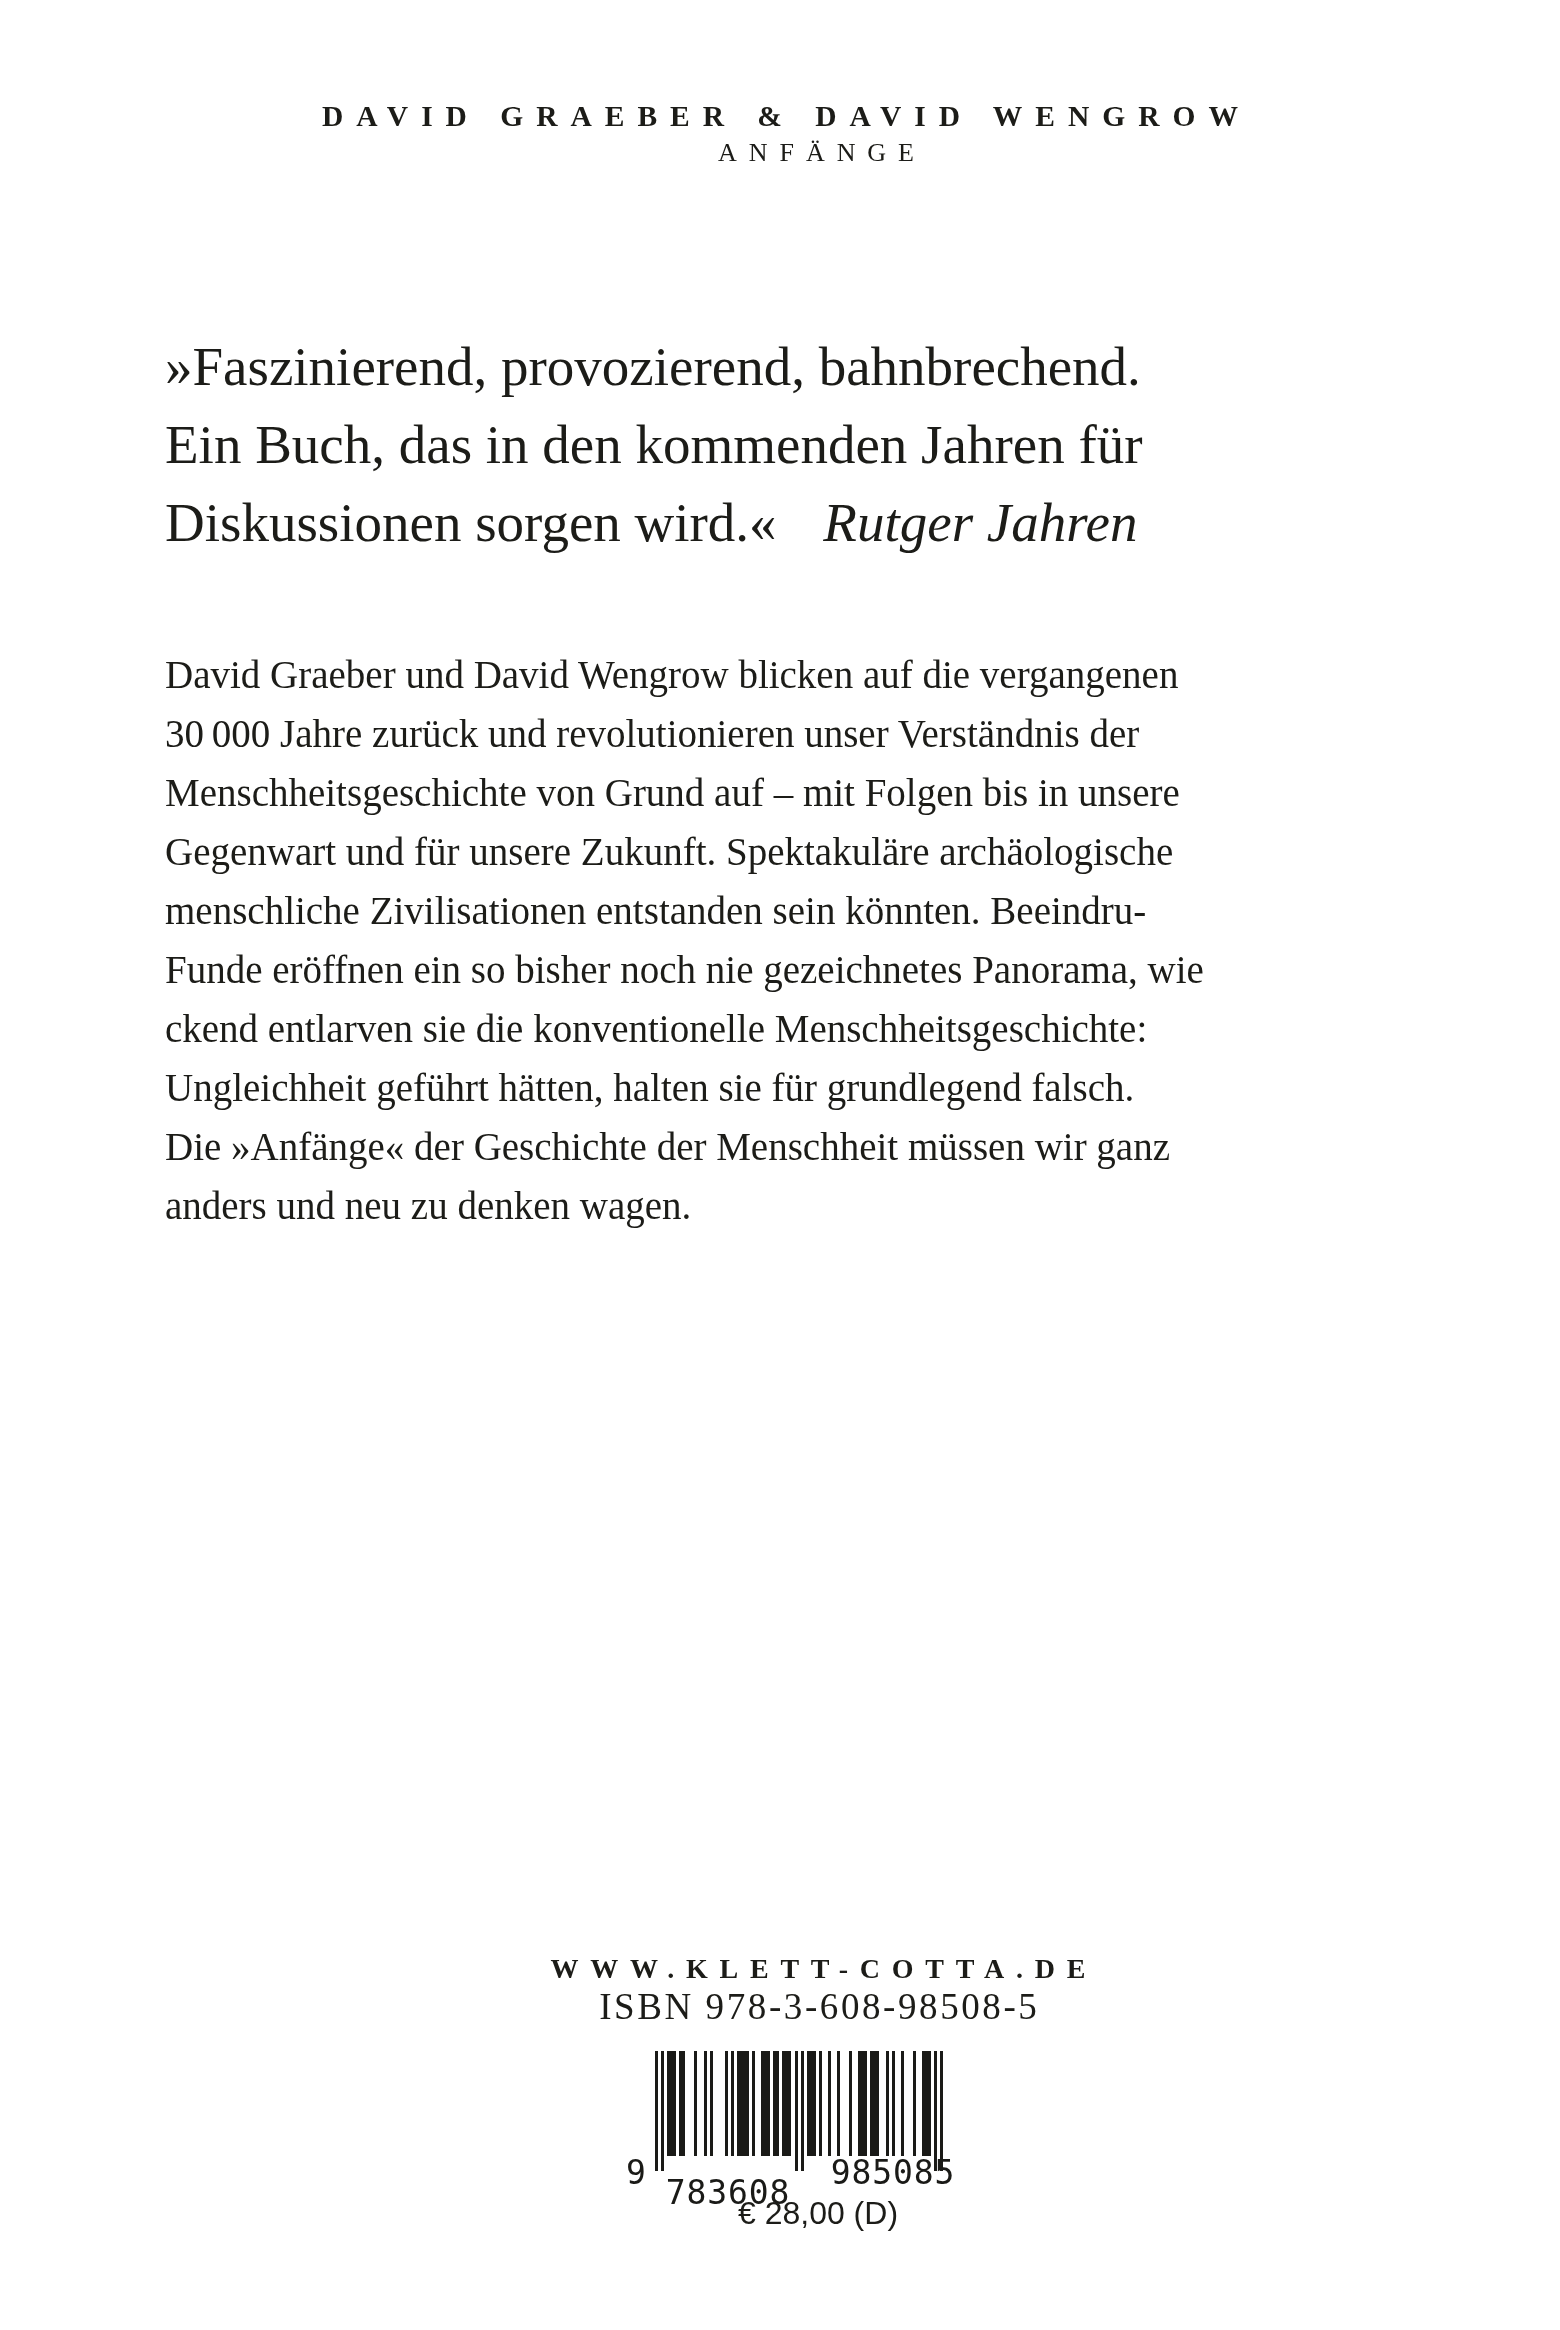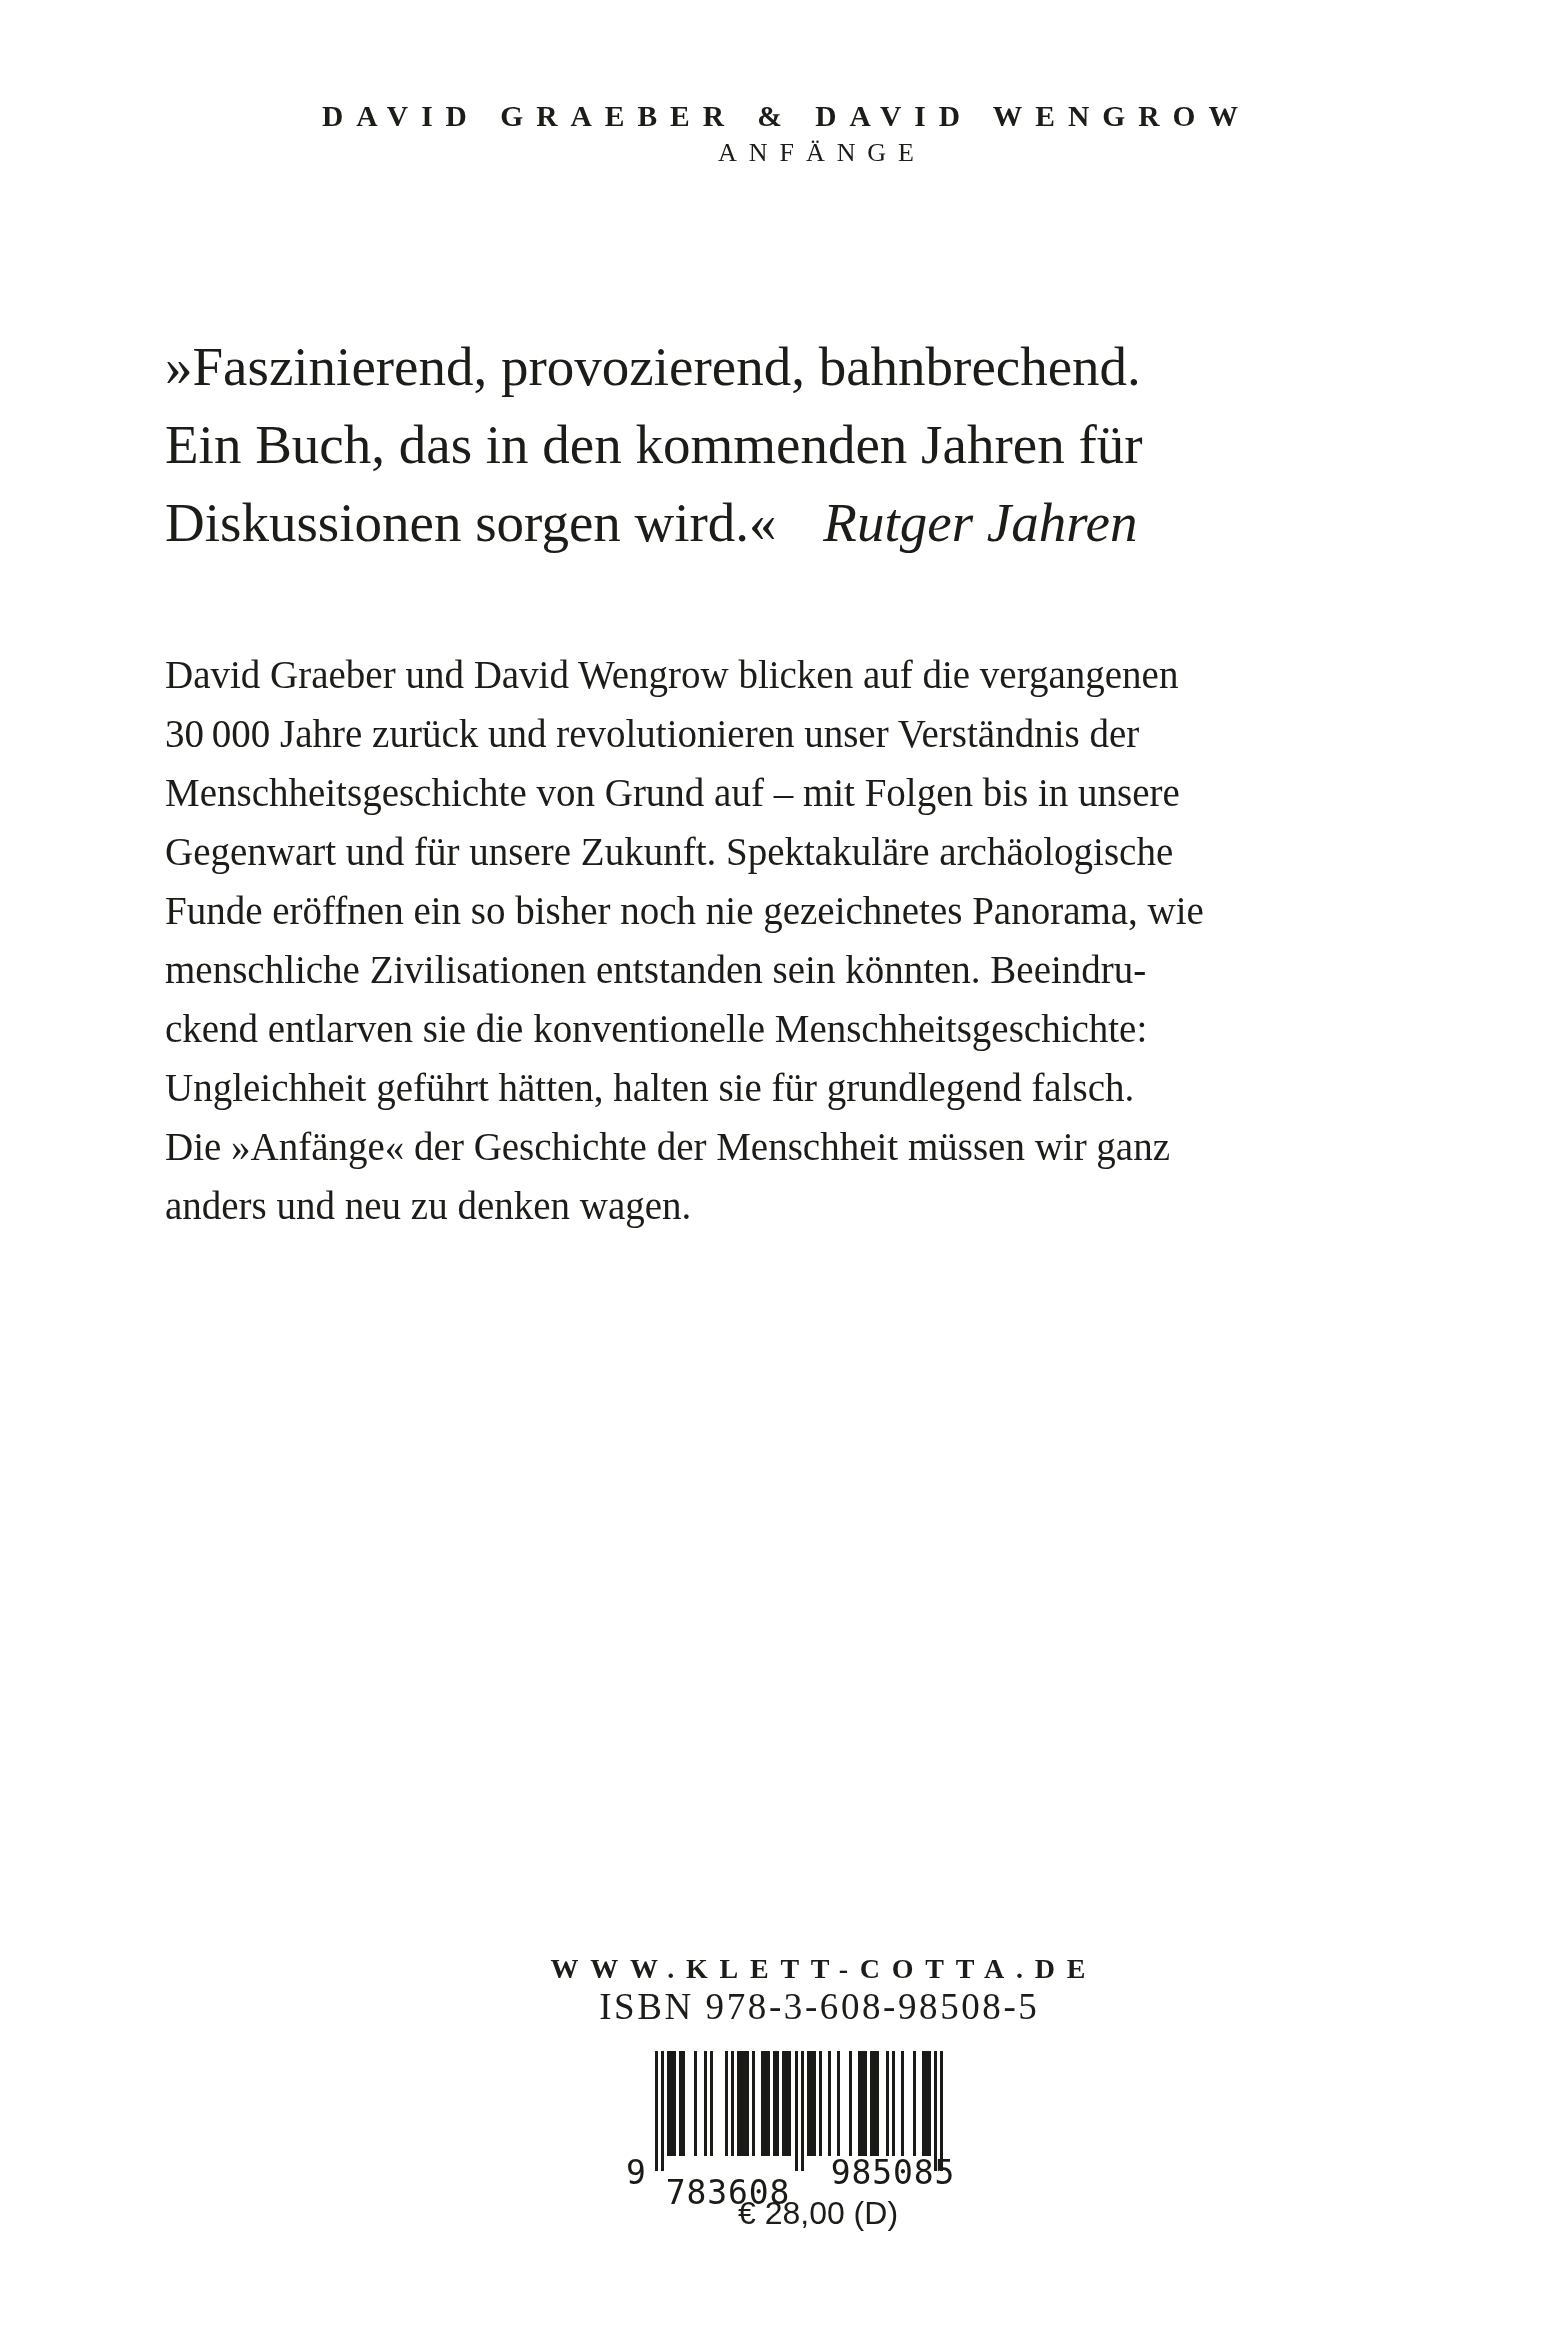--- a/index.html
+++ b/index.html
@@ -101,22 +101,22 @@
     <div class="quote-line">
       <span>Diskussionen sorgen wird.«</span><span class="quote-attribution">Rutger Jahren</span>
     </div>
   </blockquote>
 
   <section class="description-block">
     <div class="description-line">David Graeber und David Wengrow blicken auf die vergangenen</div>
     <div class="description-line">30 000 Jahre zurück und revolutionieren unser Verständnis der</div>
     <div class="description-line">Menschheitsgeschichte von Grund auf – mit Folgen bis in unsere</div>
     <div class="description-line">Gegenwart und für unsere Zukunft. Spektakuläre archäologische</div>
+    <div class="description-line">menschliche Zivilisationen entstanden sein könnten. Beeindru-</div>
     <div class="description-line">Funde eröffnen ein so bisher noch nie gezeichnetes Panorama, wie</div>
-    <div class="description-line">menschliche Zivilisationen entstanden sein könnten. Beeindru-</div>
     <div class="description-line">ckend entlarven sie die konventionelle Menschheitsgeschichte:</div>
     <div class="description-line">Ungleichheit geführt hätten, halten sie für grundlegend falsch.</div>
     <div class="description-line">Die »Anfänge« der Geschichte der Menschheit müssen wir ganz</div>
     <div class="description-line">anders und neu zu denken wagen.</div>
   </section>
 
   <div class="website-line">WWW.KLETT-COTTA.DE</div>
   <div class="isbn-line">ISBN 978-3-608-98508-5</div>
 
   <div class="barcode">

